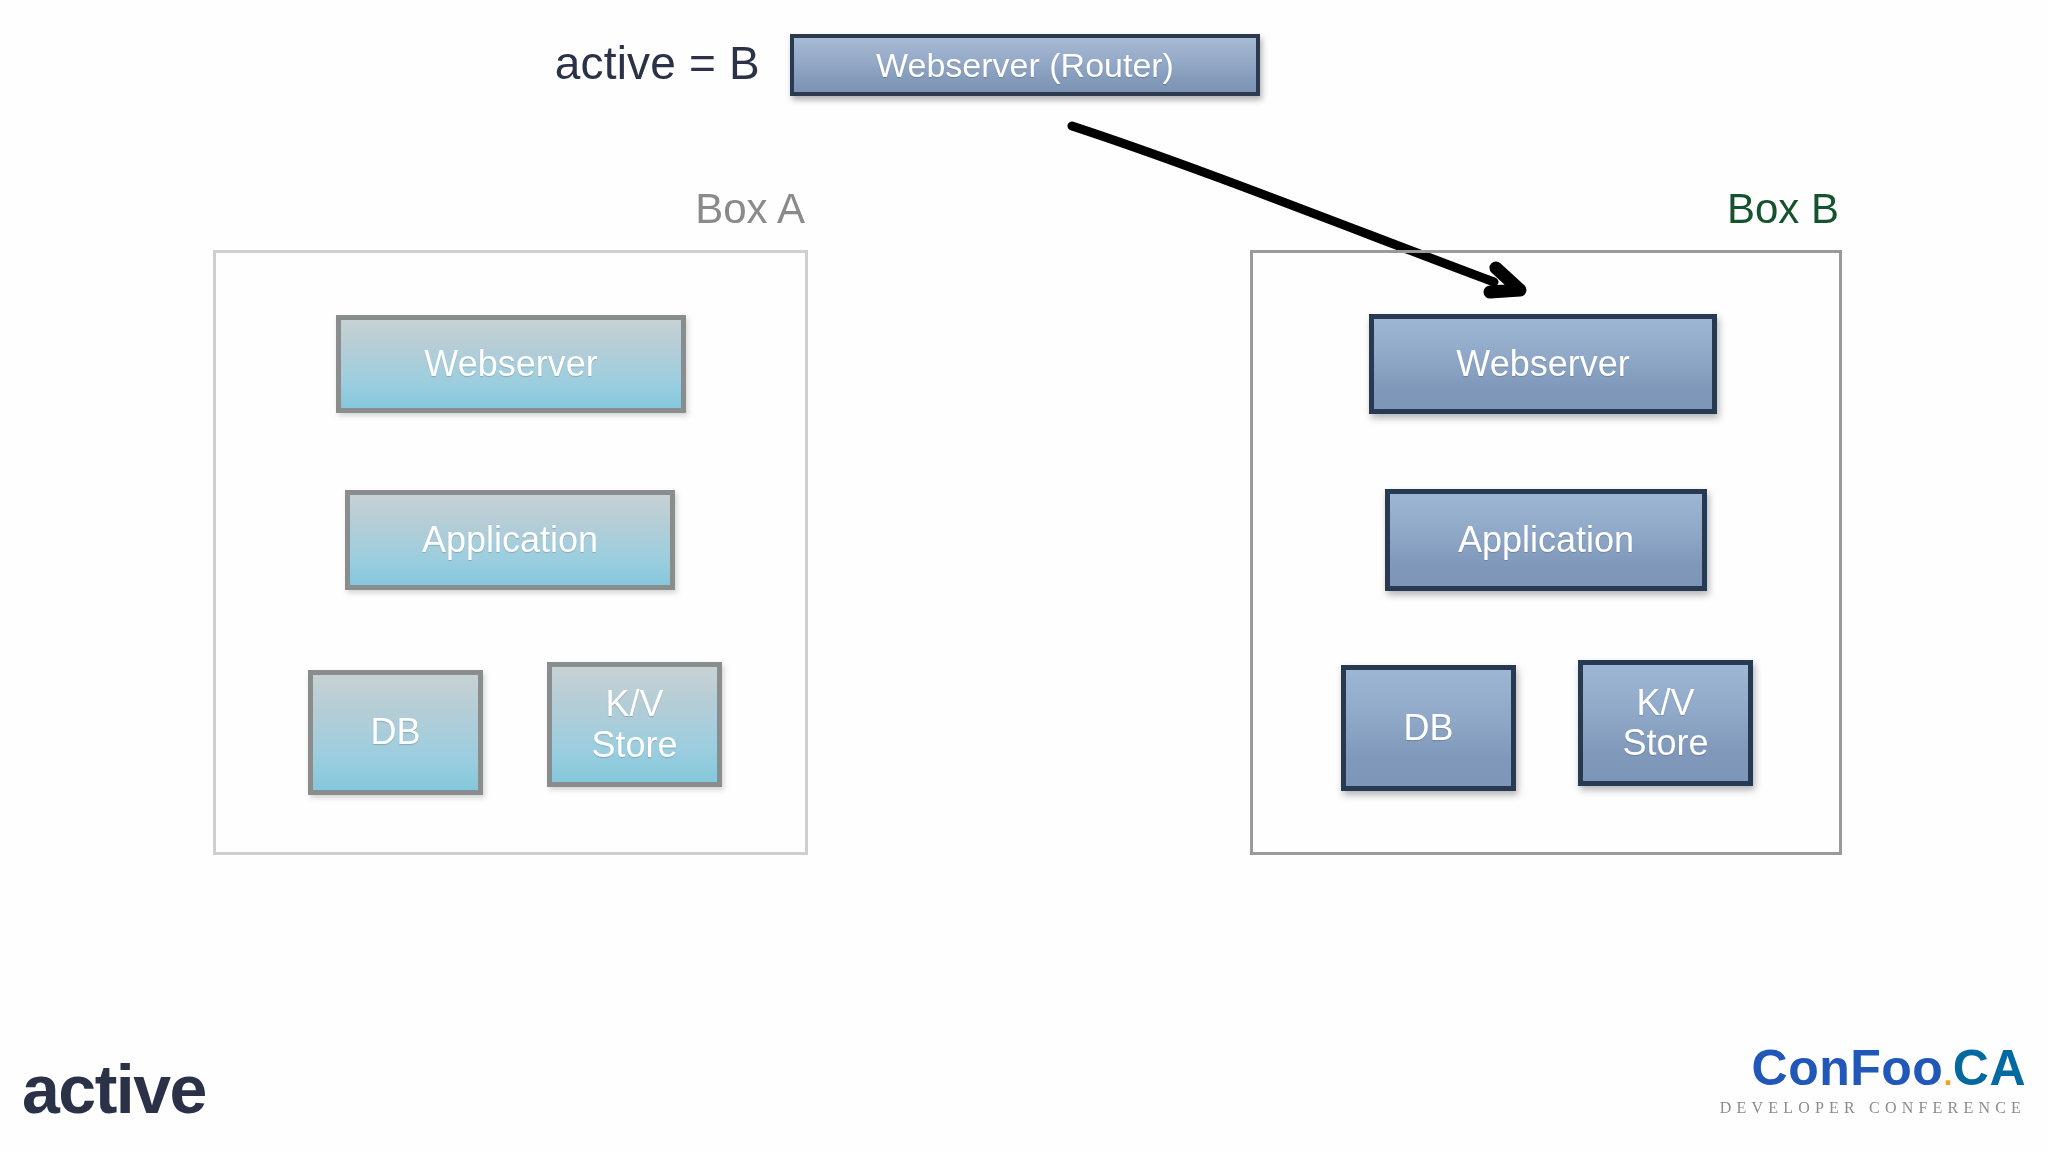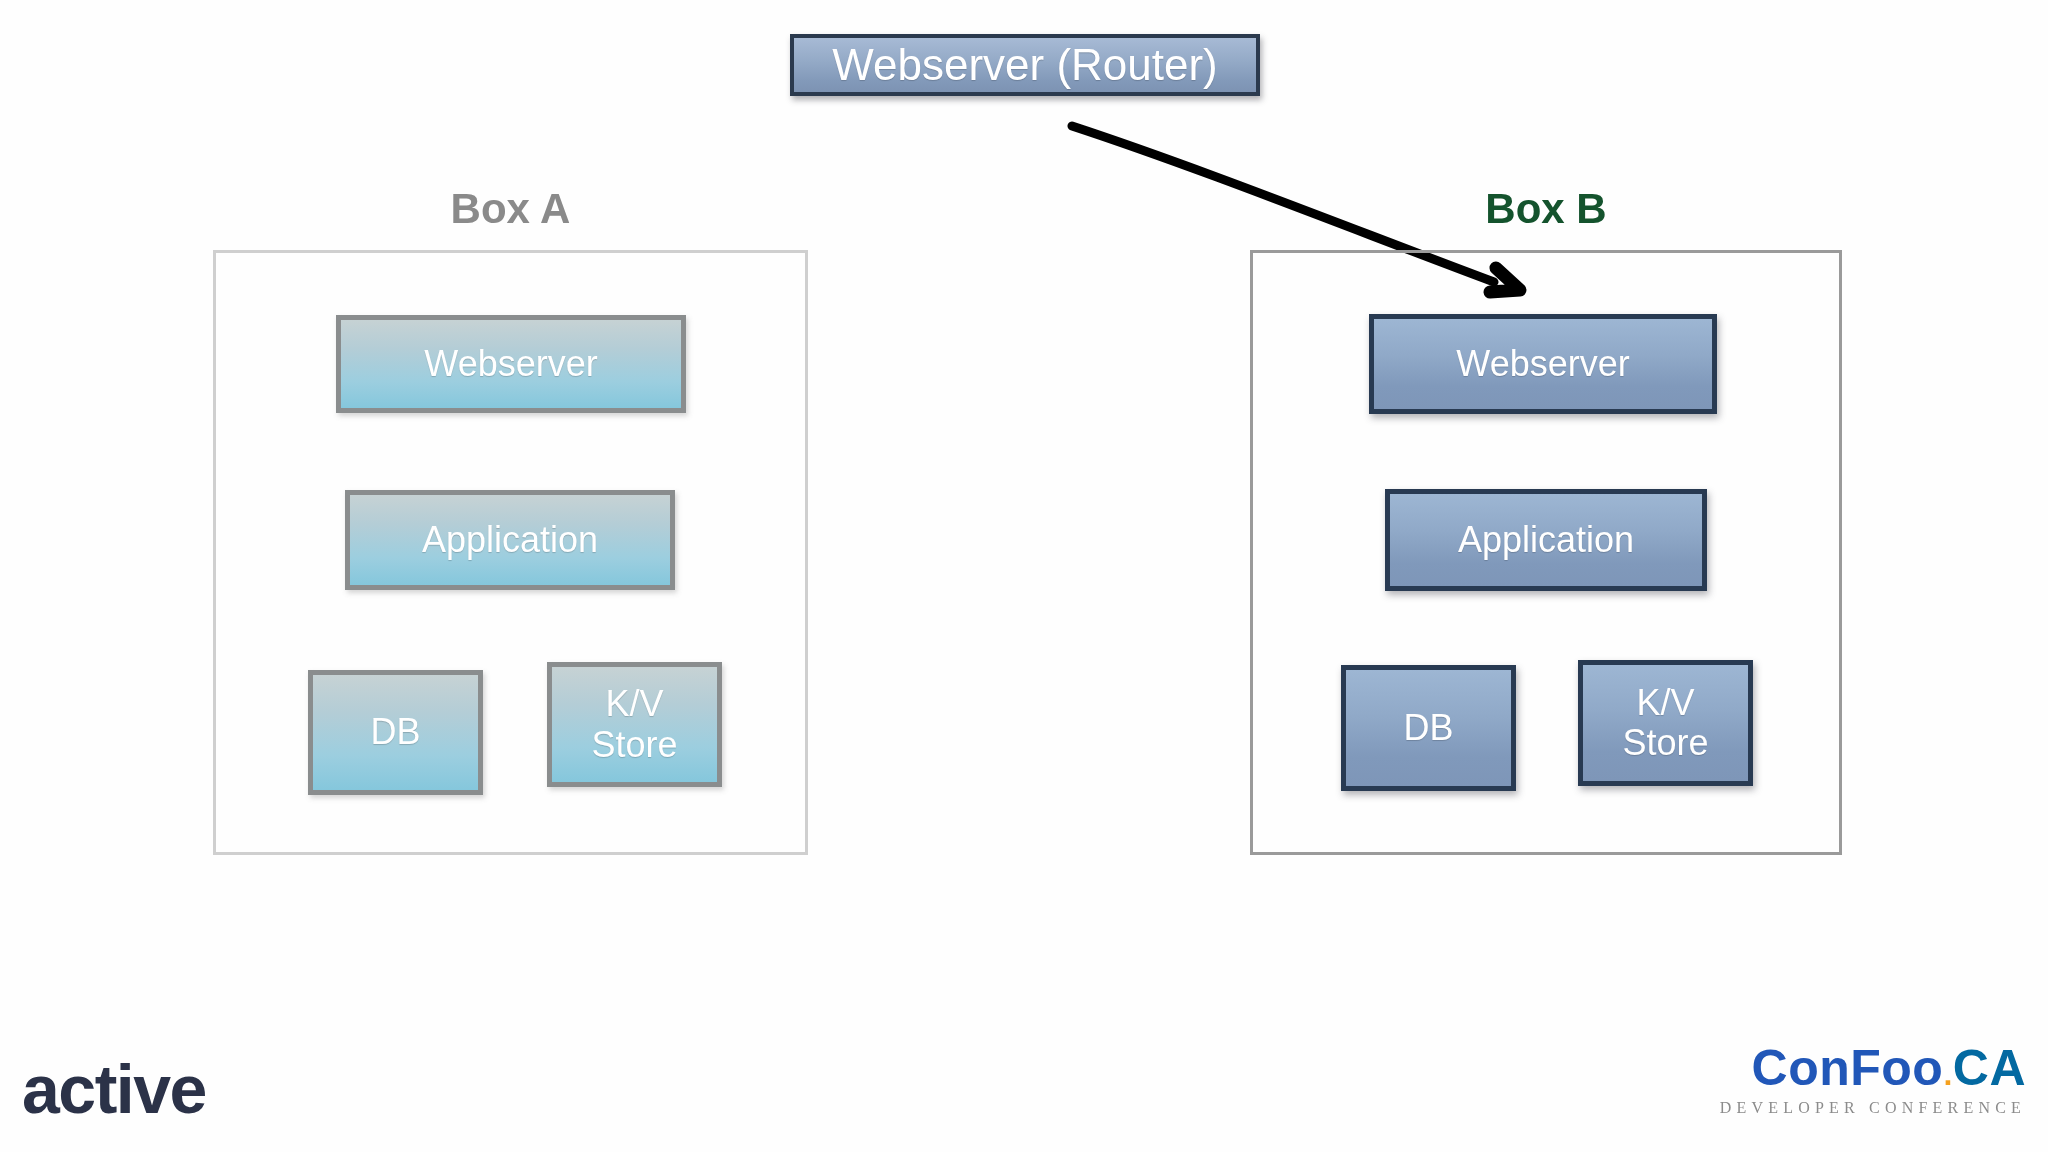--- a/index.html
+++ b/index.html
@@ -75,27 +75,26 @@
     position: absolute;
     box-sizing: border-box;
     background: transparent;
   }
   .frame.light { border: 3px solid #cfcfcf; }
   .frame.dark  { border: 3px solid #9a9a9a; }
 
   .frame-title {
     position: absolute;
     width: 100%;
-    text-align: center;
+    text-align: right;
     font-size: 42px;
     font-family: "Liberation Sans", sans-serif;
     top: -68px;
     left: 0;
     white-space: nowrap;
-    font-weight: bold;
   }
   .frame-title.grey { color: #8a8a8a; }
   .frame-title.navy { color: #14532d; }
 
   
   .arrow-layer {
     position: absolute;
     left: 0; top: 0;
     width: 2048px; height: 1152px;
     pointer-events: none;
@@ -137,22 +136,23 @@
     margin-top: 6px;
     white-space: nowrap;
     font-family: Liberation Serif, serif;
   }
 </style>
 </head>
 <body>
 
 <div class="slide">
 
-
-  <div class="cbox router" style="left:790px; top:34px; width:470px; height:62px; font-size:44px;">
+  <div class="active-label">active = B</div>
+
+  <div class="cbox router" style="left:790px; top:34px; width:470px; height:62px; font-size:34px;">
     <span>Webserver (Router)</span>
   </div>
 
   <svg class="arrow-layer" viewBox="0 0 2048 1152" xmlns="http://www.w3.org/2000/svg">
     <path d="M 1072 126 C 1200 168, 1360 232, 1494 282" stroke="#000000" stroke-width="9" fill="none" stroke-linecap="round"></path>
     <path d="M 1496 268 L 1520 290 L 1490 292" stroke="#000000" stroke-width="13" fill="none" stroke-linecap="round" stroke-linejoin="round"></path>
   </svg>
 
   <div class="frame light" style="left:213px; top:250px; width:595px; height:605px;">
     <div class="frame-title grey">Box A</div>

